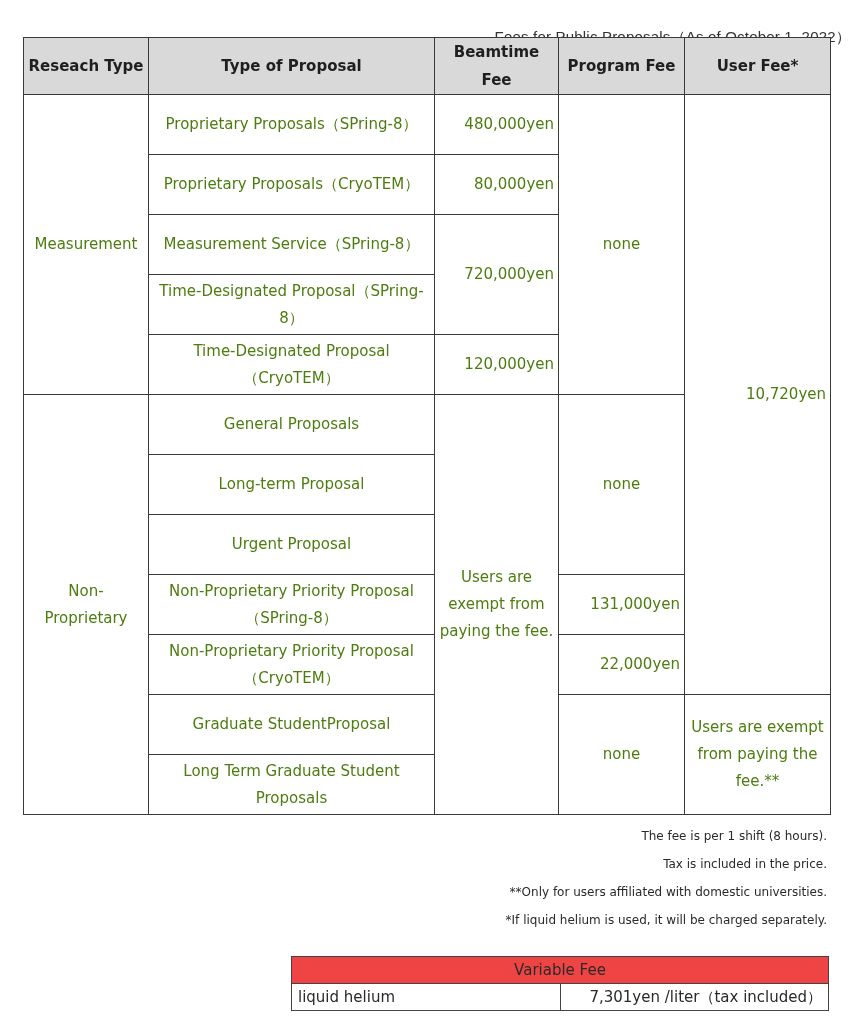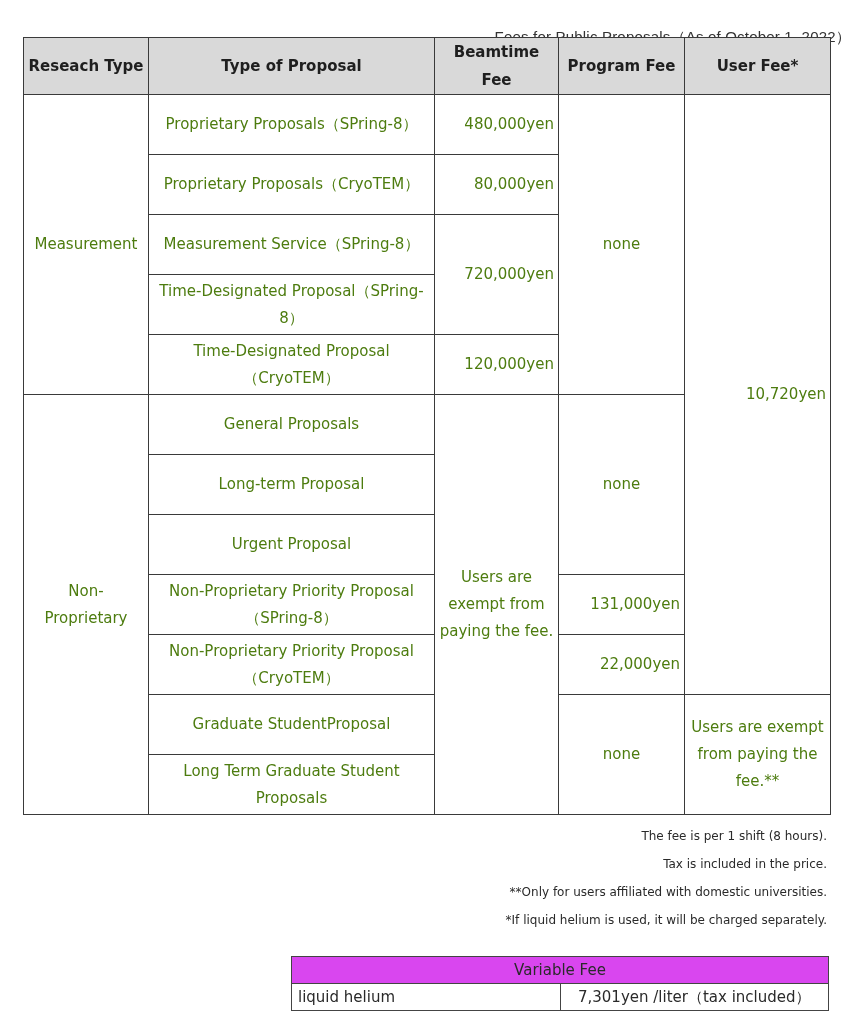--- a/index.html
+++ b/index.html
@@ -6,23 +6,23 @@
   body { width: 851px; height: 1024px; position: relative; font-family: "DejaVu Sans", sans-serif; color: #222; overflow: hidden; }
   .title { position: absolute; top: 8px; left: 0; width: 851px; text-align: right; font-size: 15px; font-family: "Liberation Sans", sans-serif; color: #333; letter-spacing: 0.2px; margin-top: 20px; }
   table.fees { position: absolute; left: 23px; top: 37px; border-collapse: collapse; table-layout: fixed; width: 807px; border-radius: 15px; }
   table.fees td, table.fees th { border: 1px solid #3a3a3a; font-size: 15px; line-height: 27px; text-align: center; vertical-align: middle; padding: 0 3px; font-weight: normal; color: #4d7c0f; }
   table.fees th { background: #d9d9d9; font-weight: bold; color: #1f1f1f; height: 56px; line-height: 28px; }
   table.fees td { height: 59px; }
   table.fees td.right { text-align: right; padding-right: 4px; padding-left: 16px; }
   .notes { position: absolute; right: 24px; top: 822px; text-align: right; font-size: 12px; line-height: 28px; color: #2a2a2a; }
   table.var { position: absolute; left: 291px; top: 956px; width: 538px; border-collapse: collapse; table-layout: fixed; }
   table.var td { border: 1px solid #444; font-size: 15px; height: 26px; line-height: 26px; padding: 0 6px; color: #2a2a2a; }
-  table.var td.head { background: #d946ef; text-align: center; }
+  table.var td.head { background: #ef4444; text-align: center; }
   table.var td.c1 { text-align: left; width: 255px; }
-  table.var td.c2 { text-align: center; margin-top: 35px; }
+  table.var td.c2 { text-align: right; margin-top: 35px; }
 </style>
 </head>
 <body>
 
 <div class="title">Fees for Public Proposals（As of October 1, 2022）</div>
 
 <table class="fees">
   <colgroup>
     <col style="width:125px">
     <col style="width:286px">

